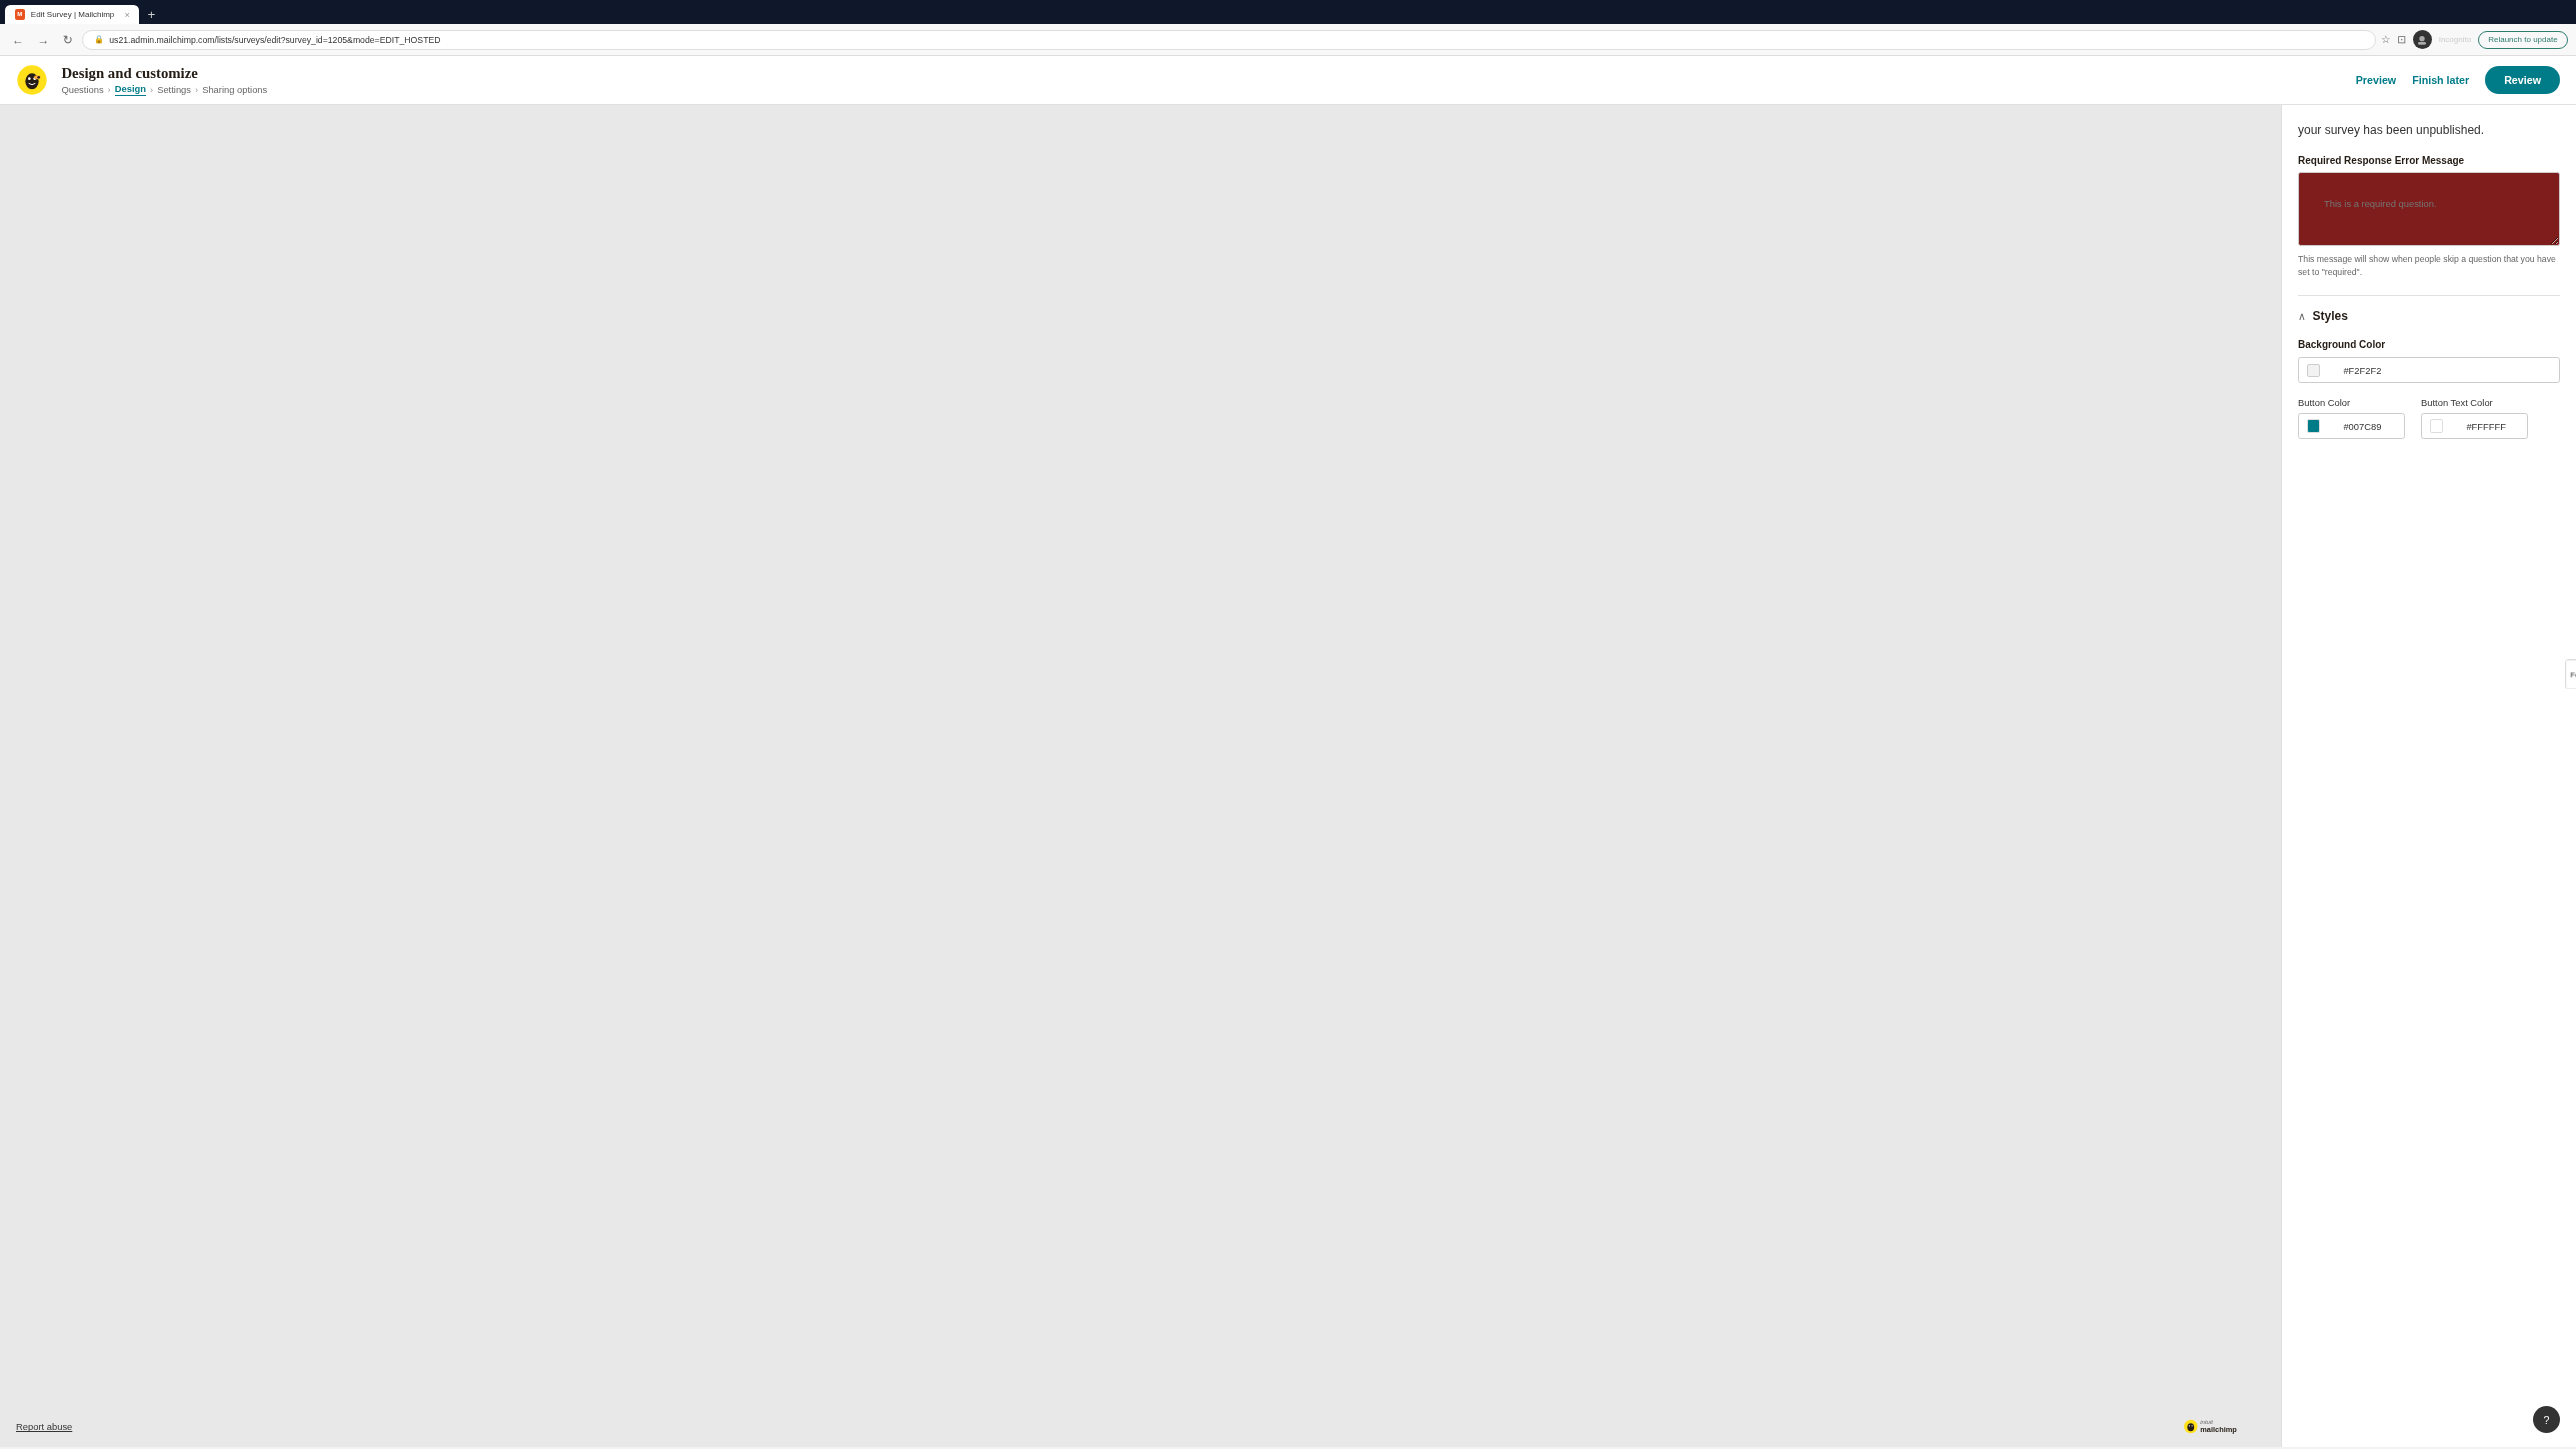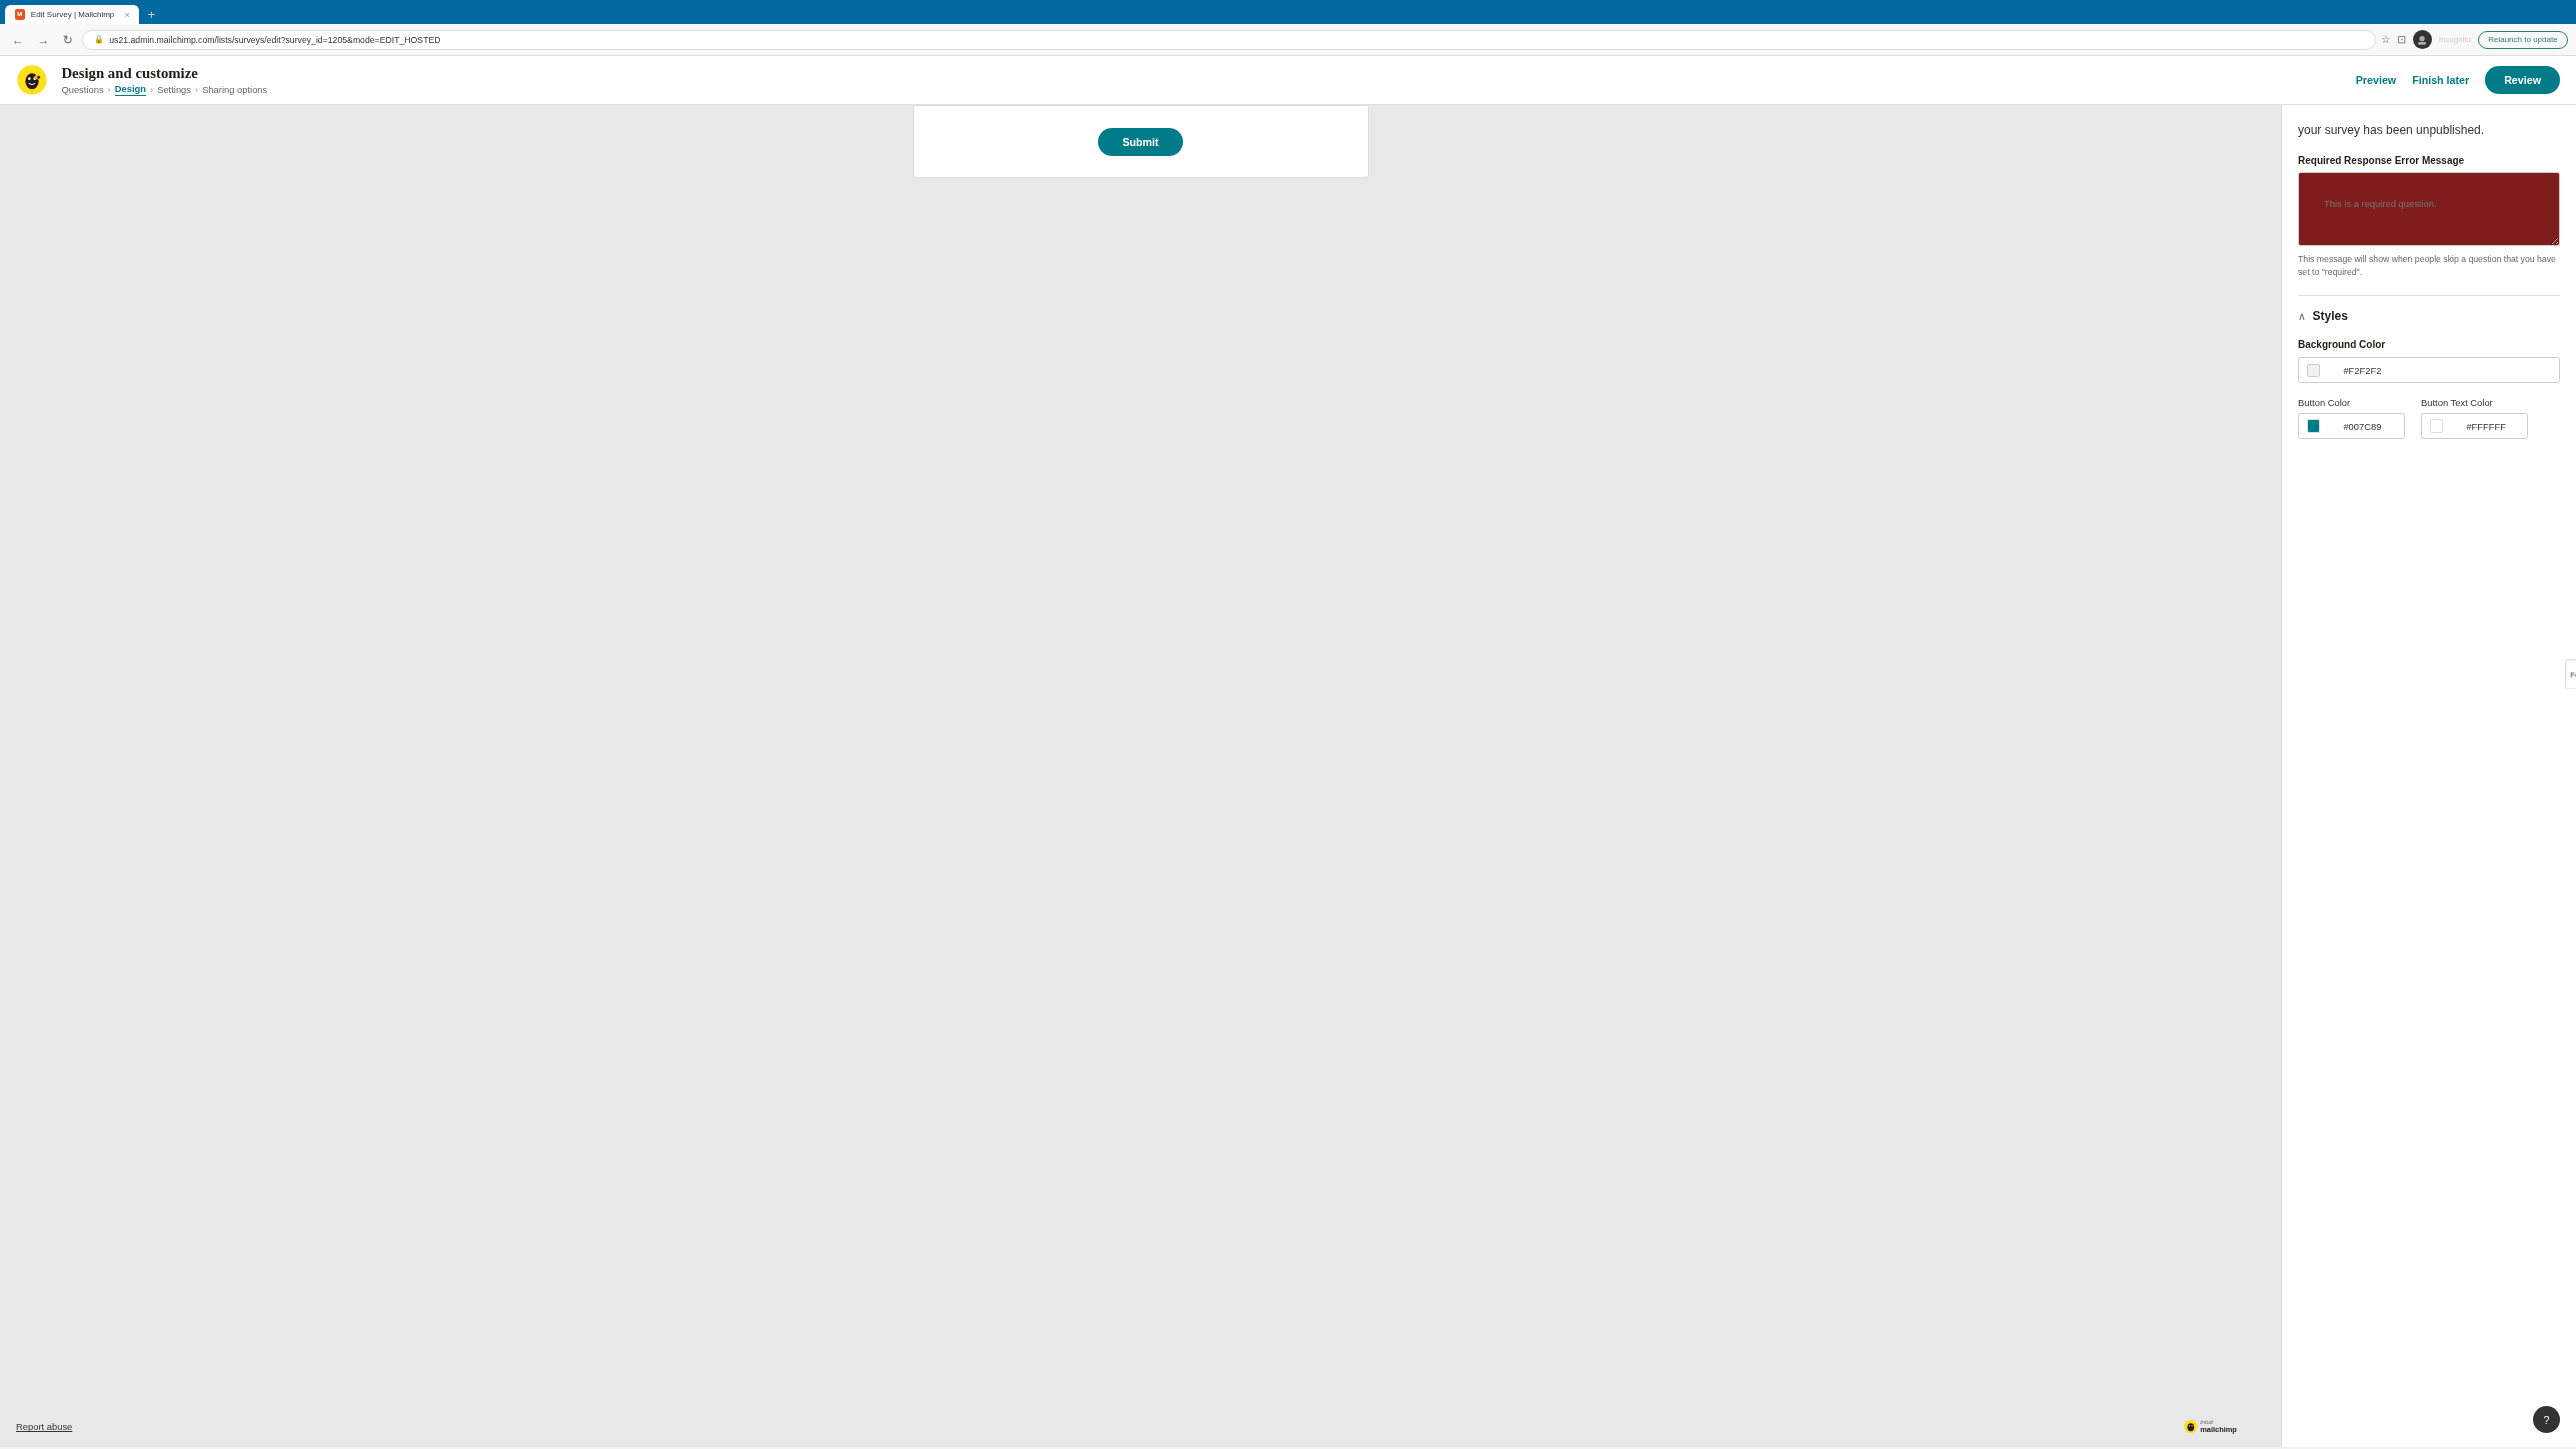--- a/index.html
+++ b/index.html
@@ -1,20 +1,20 @@
 <!DOCTYPE html>
 <html style="font-size:10.7px"><head>
   <meta charset="utf-8">
   <style>
     * { box-sizing: border-box; margin: 0; padding: 0; }
     body { font-family: -apple-system, BlinkMacSystemFont, 'Segoe UI', Helvetica, Arial, sans-serif; background: #f2f2f2; overflow: hidden; }
 
     
     .browser-chrome { background: #2c2c2c; padding: 0; }
-    .browser-tabs { display: flex; align-items: center; background: #0369a1; padding: 4px 5.4px 0; gap: 2.7px; }
+    .browser-tabs { display: flex; align-items: center; background: #0f172a; padding: 4px 5.4px 0; gap: 2.7px; }
     .browser-tab { display: flex; align-items: center; gap: 5.4px; background: #ffffff; border-radius: 5.4px 5.4px 0 0; padding: 4px 9.4px; font-size: 8.7px; color: #333; min-width: 134px; }
     .browser-tab .tab-favicon { width: 10.7px; height: 10.7px; background: #e8531f; border-radius: 2px; display: flex; align-items: center; justify-content: center; font-size: 6px; color: white; font-weight: bold; }
     .browser-tab .tab-title { font-size: 8px; color: #333; flex: 1; }
     .browser-tab .tab-close { color: #999; font-size: 9.4px; cursor: pointer; }
     .new-tab-btn { background: none; border: none; color: #ccc; font-size: 13.4px; cursor: pointer; padding: 2.7px 5.4px; }
     .browser-controls { display: flex; align-items: center; background: #f8f8f8; padding: 5.4px 8px; gap: 5.4px; border-bottom: 0.7px solid #ddd; }
     .nav-btn { background: none; border: none; color: #666; font-size: 12px; cursor: pointer; padding: 2.7px 4px; }
     .nav-btn:disabled { color: #ccc; }
     .address-bar { flex: 1; background: white; border: 0.7px solid #ddd; border-radius: 13.4px; padding: 4px 10.7px; font-size: 8.7px; color: #333; display: flex; align-items: center; gap: 5.4px; }
     .address-bar .lock-icon { color: #666; font-size: 8px; }
@@ -148,23 +148,20 @@
   <div class="header-actions">
     <button class="preview-btn">Preview</button>
     <button class="finish-later-btn">Finish later</button>
     <button class="review-btn">Review</button>
   </div>
 </div>
 
 <div class="main-layout">
 
   <div class="preview-area">
-    <div class="survey-preview">
-      <button class="submit-btn">Submit</button>
-    </div>
 
     <div class="preview-footer">
       <a class="report-abuse-link">Report abuse</a>
       <div class="mailchimp-brand">
         <svg width="81" height="19" viewBox="0 0 120 28">
           <circle cx="10" cy="14" r="10" fill="#ffe01b"></circle>
           <ellipse cx="10" cy="15" rx="5" ry="6" fill="#241c15"></ellipse>
           <circle cx="8" cy="13" r="1" fill="white"></circle>
           <circle cx="12" cy="13" r="1" fill="white"></circle>
           <text x="24" y="11" font-size="9" fill="#666" font-style="italic">intuit</text>

